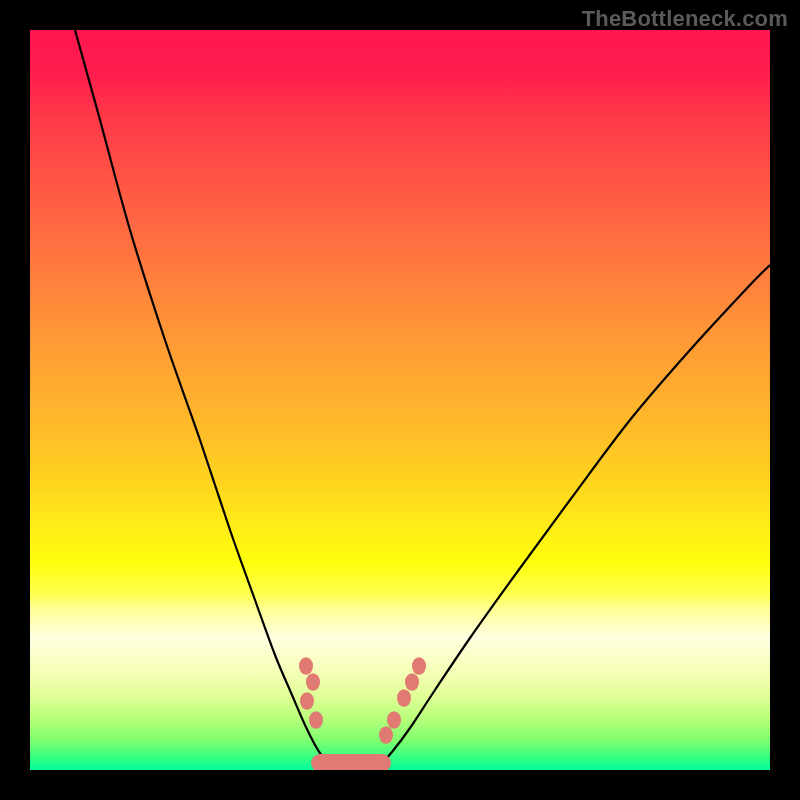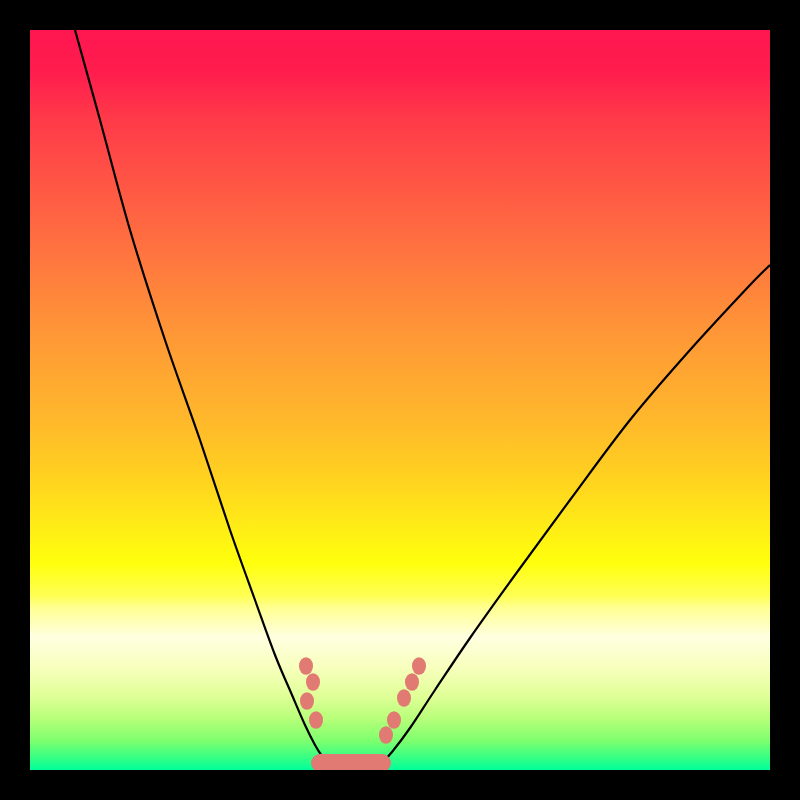--- a/index.html
+++ b/index.html
@@ -77,20 +77,21 @@
     fill: none;
     stroke: #e07a72;
     stroke-width: 18;
     stroke-linecap: round;
   }
 </style>
 </head>
 <body>
 
 <div class="frame">
+  <div class="watermark">TheBottleneck.com</div>
 
   <div class="plot-area">
     <svg class="curves" viewBox="0 0 740 740">
       <path id="left-curve" class="curve" d="M 45 0 C 49.166666666666664 15, 60.833333333333336 56.666666666666664, 70 90 C 79.16666666666667 123.33333333333334, 89.16666666666667 163.33333333333334, 100 200 C 110.83333333333333 236.66666666666666, 123.33333333333333 275, 135 310 C 146.66666666666666 345, 159.16666666666666 378.3333333333333, 170 410 C 180.83333333333334 441.6666666666667, 190.83333333333334 473.3333333333333, 200 500 C 209.16666666666666 526.6666666666666, 217.5 549.1666666666666, 225 570 C 232.5 590.8333333333334, 238.83333333333334 609.1666666666666, 245 625 C 251.16666666666666 640.8333333333334, 257 653.3333333333334, 262 665 C 267 676.6666666666666, 271.1666666666667 686.6666666666666, 275 695 C 278.8333333333333 703.3333333333334, 282.1666666666667 709.8333333333334, 285 715 C 287.8333333333333 720.1666666666666, 289.8333333333333 723.1666666666666, 292 726 C 294.1666666666667 728.8333333333334, 296.1666666666667 730.5, 298 732 C 299.8333333333333 733.5, 302.1666666666667 734.5, 303 735"></path>
       <path id="right-curve" class="curve" d="M 350 735 C 352 732.8333333333334, 357 728.1666666666666, 362 722 C 367 715.8333333333334, 372.8333333333333 708.3333333333334, 380 698 C 387.1666666666667 687.6666666666666, 395 675, 405 660 C 415 645, 426.6666666666667 627.1666666666666, 440 608 C 453.3333333333333 588.8333333333334, 468.3333333333333 568, 485 545 C 501.6666666666667 522, 520.8333333333334 495.8333333333333, 540 470 C 559.1666666666666 444.1666666666667, 580 415, 600 390 C 620 365, 640 342.5, 660 320 C 680 297.5, 706.6666666666666 269.1666666666667, 720 255 C 733.3333333333334 240.83333333333334, 736.6666666666666 238.33333333333334, 740 235"></path>
       <path id="sausage" class="sausage" d="M 290 733 L 352 733"></path>
       <g id="dots">
           <ellipse cx="276" cy="636" rx="7" ry="8.75" class="dot"></ellipse>
           <ellipse cx="283" cy="652" rx="7" ry="8.75" class="dot"></ellipse>
           <ellipse cx="277" cy="671" rx="7" ry="8.75" class="dot"></ellipse>

